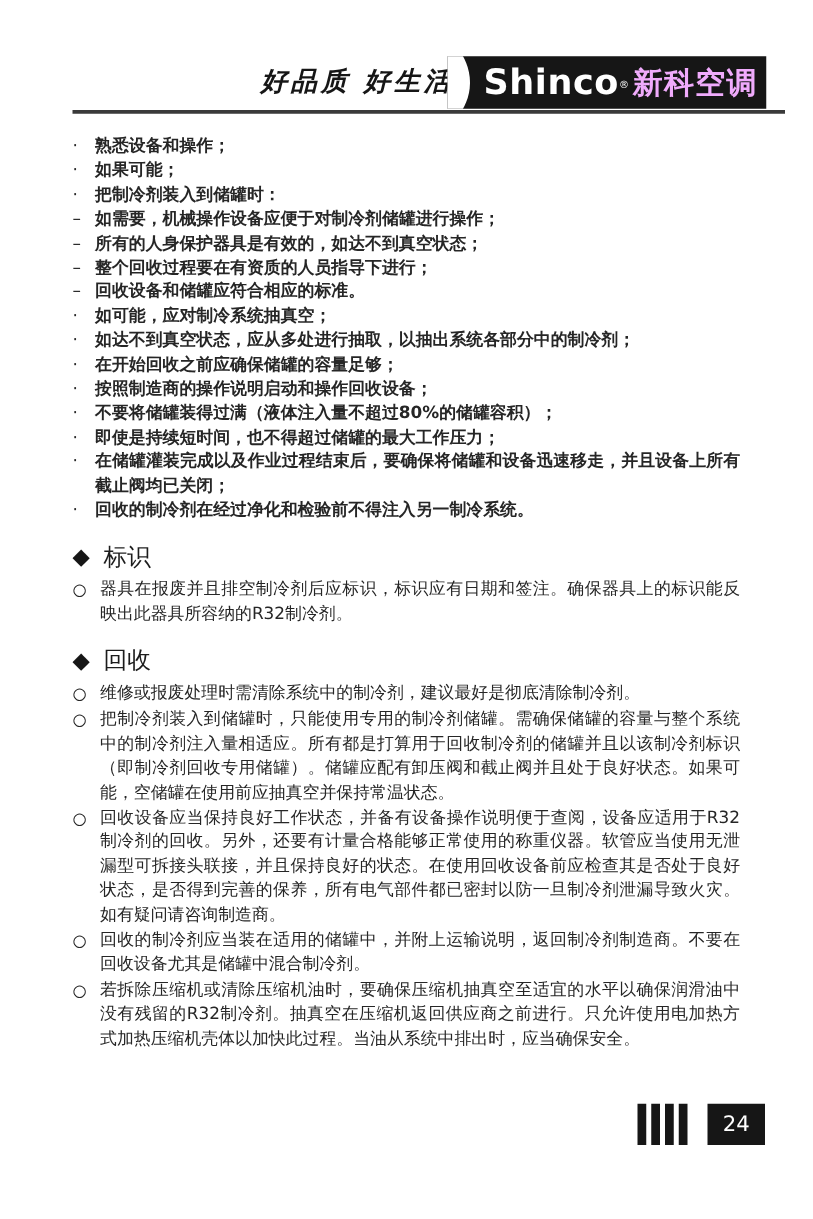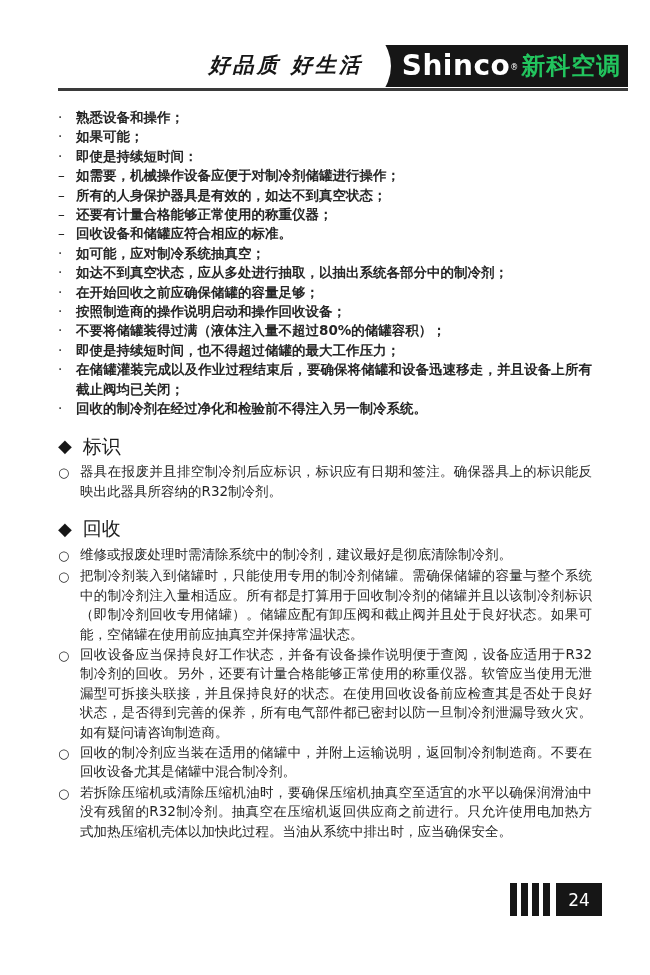--- a/index.html
+++ b/index.html
@@ -24,21 +24,21 @@
     font-style: italic;
     font-weight: bold;
     font-size: 21px;
     letter-spacing: 3px;
     color: #161616;
     white-space: nowrap;
     margin-left: 48px;
   }
   .logo-block {
     position: absolute;
-    left: 373px;
+    left: 358px;
     top: 45px;
     width: 255px;
     height: 42px;
     background: #161616;
     overflow: hidden;
     display: flex;
     align-items: center;
     justify-content: center;
   }
   .logo-block::before {
@@ -62,21 +62,21 @@
   }
   .brand-reg {
     color: #ffffff;
     font-size: 8px;
     vertical-align: top;
     line-height: 1;
     position: relative;
     top: 2px;
   }
   .brand-cn {
-    color: #22c55e;
+    color: #f0abfc;
     font-size: 24px;
     font-weight: bold;
     letter-spacing: 1px;
     margin-left: 3px;
     line-height: 1;
   }
   .rule {
     position: absolute;
     left: 58px;
     right: 22px;
@@ -123,21 +123,21 @@
   .bar { width: 7px; height: 33px; background: #161616; }
   .page-num-box {
     width: 46px;
     height: 33px;
     background: #161616;
     color: #ffffff;
     display: flex;
     align-items: center;
     justify-content: center;
     font-size: 17px;
-    margin-left: 2px;
+    margin-left: 12px;
   }
 </style>
 </head>
 <body>
 
 <div class="page">
 
   <div class="header">
     <div class="slogan">好品质 好生活</div>
     <div class="logo-block">
@@ -153,33 +153,33 @@
     <div class="bullet-row">
         <span class="bullet-marker">·</span>
         <span class="bullet-text">熟悉设备和操作；</span>
       </div>
     <div class="bullet-row">
         <span class="bullet-marker">·</span>
         <span class="bullet-text">如果可能；</span>
       </div>
     <div class="bullet-row">
         <span class="bullet-marker">·</span>
-        <span class="bullet-text">即使是持续短时间：</span>
+        <span class="bullet-text">把制冷剂装入到储罐时：</span>
       </div>
     <div class="bullet-row">
         <span class="bullet-marker">–</span>
         <span class="bullet-text">如需要，机械操作设备应便于对制冷剂储罐进行操作；</span>
       </div>
     <div class="bullet-row">
         <span class="bullet-marker">–</span>
         <span class="bullet-text">所有的人身保护器具是有效的，如达不到真空状态；</span>
       </div>
     <div class="bullet-row">
         <span class="bullet-marker">–</span>
-        <span class="bullet-text">还要有计量合格能够正常使用的称重仪器；</span>
+        <span class="bullet-text">整个回收过程要在有资质的人员指导下进行；</span>
       </div>
     <div class="bullet-row">
         <span class="bullet-marker">–</span>
         <span class="bullet-text">回收设备和储罐应符合相应的标准。</span>
       </div>
     <div class="bullet-row">
         <span class="bullet-marker">·</span>
         <span class="bullet-text">如可能，应对制冷系统抽真空；</span>
       </div>
     <div class="bullet-row">

